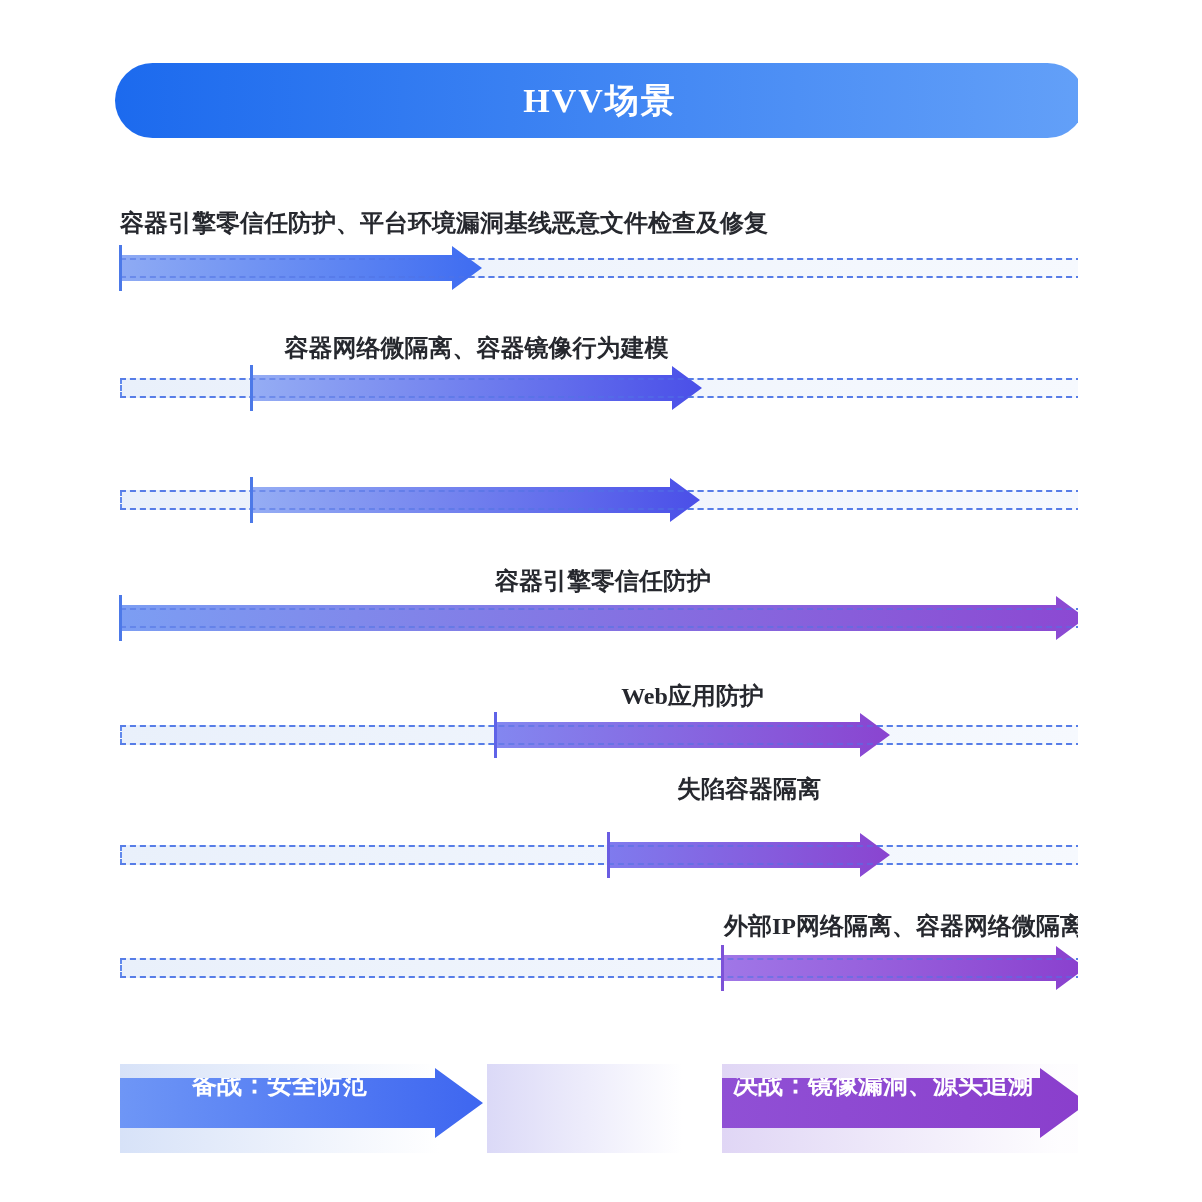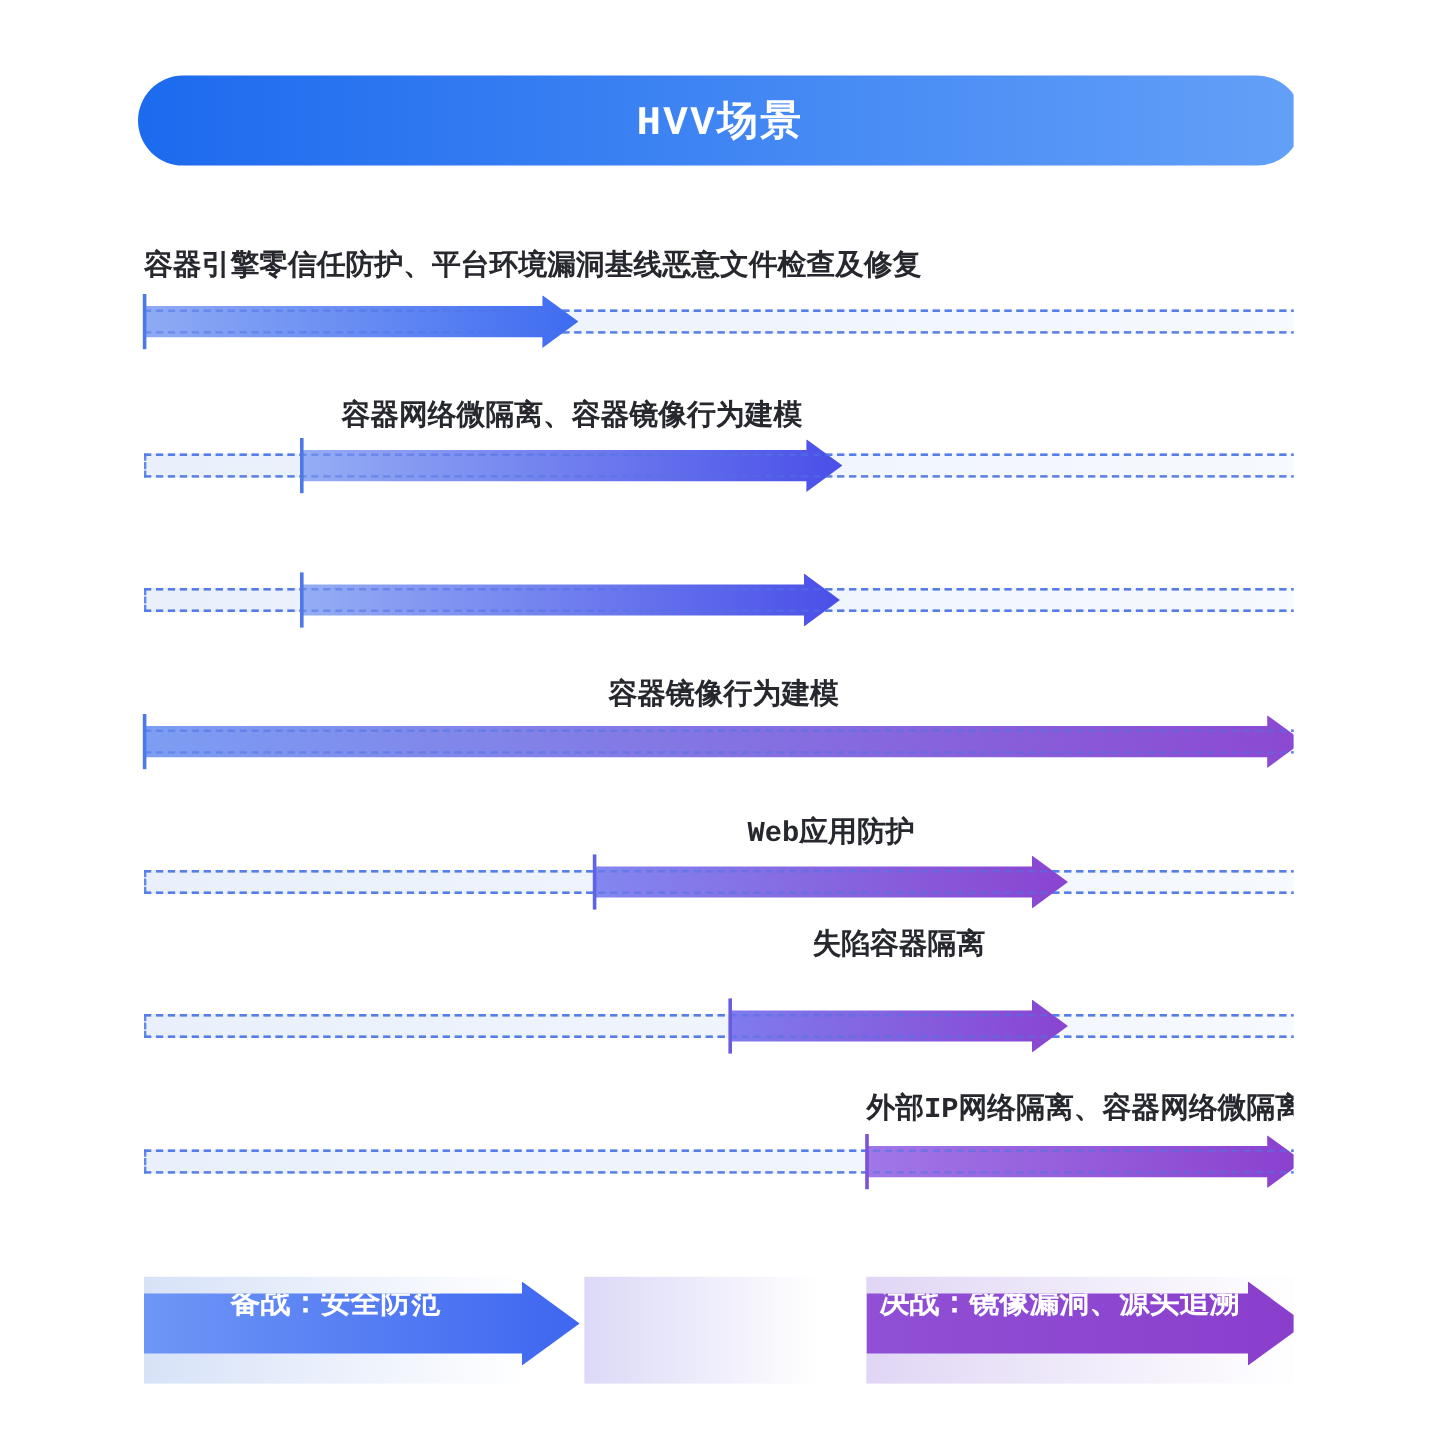--- a/index.html
+++ b/index.html
@@ -1,18 +1,18 @@
 <!DOCTYPE html>
 <html><head>
 <meta charset="utf-8">
 <style>
   html,body{margin:0;padding:0;background:#ffffff;}
   .canvas{
     position:relative;width:1078px;height:1202px;background:#ffffff;
-    font-family:Liberation Mono, monospace;overflow:hidden;
+    font-family:Liberation Serif, serif;overflow:hidden;
   }
   
   .header{
     position:absolute;left:115px;top:63px;width:970px;height:75px;
     border-radius:38px;background:linear-gradient(90deg,#1C6AEE 0%,#63A0F8 100%);
     display:flex;align-items:center;justify-content:center;
     color:#ffffff;font-size:34px;font-weight:700;letter-spacing:2px;
   }
   
   .row-label{
@@ -101,21 +101,21 @@
   <div class="track trk2"></div>
   <div class="t-arrow arw2"></div>
   <div class="dashes dsh2"></div>
   <div class="tick tck2"></div>
 
   <div class="track trk3"></div>
   <div class="t-arrow arw3"></div>
   <div class="dashes dsh3"></div>
   <div class="tick tck3"></div>
 
-  <div class="row-label lab4">容器镜像行为建模</div>
+  <div class="row-label lab4">容器引擎零信任防护</div>
   <div class="track trk4"></div>
   <div class="t-arrow arw4"></div>
   <div class="dashes dsh4"></div>
   <div class="tick tck4"></div>
 
   <div class="row-label lab5">Web应用防护</div>
   <div class="track trk5"></div>
   <div class="t-arrow arw5"></div>
   <div class="dashes dsh5"></div>
   <div class="tick tck5"></div>

